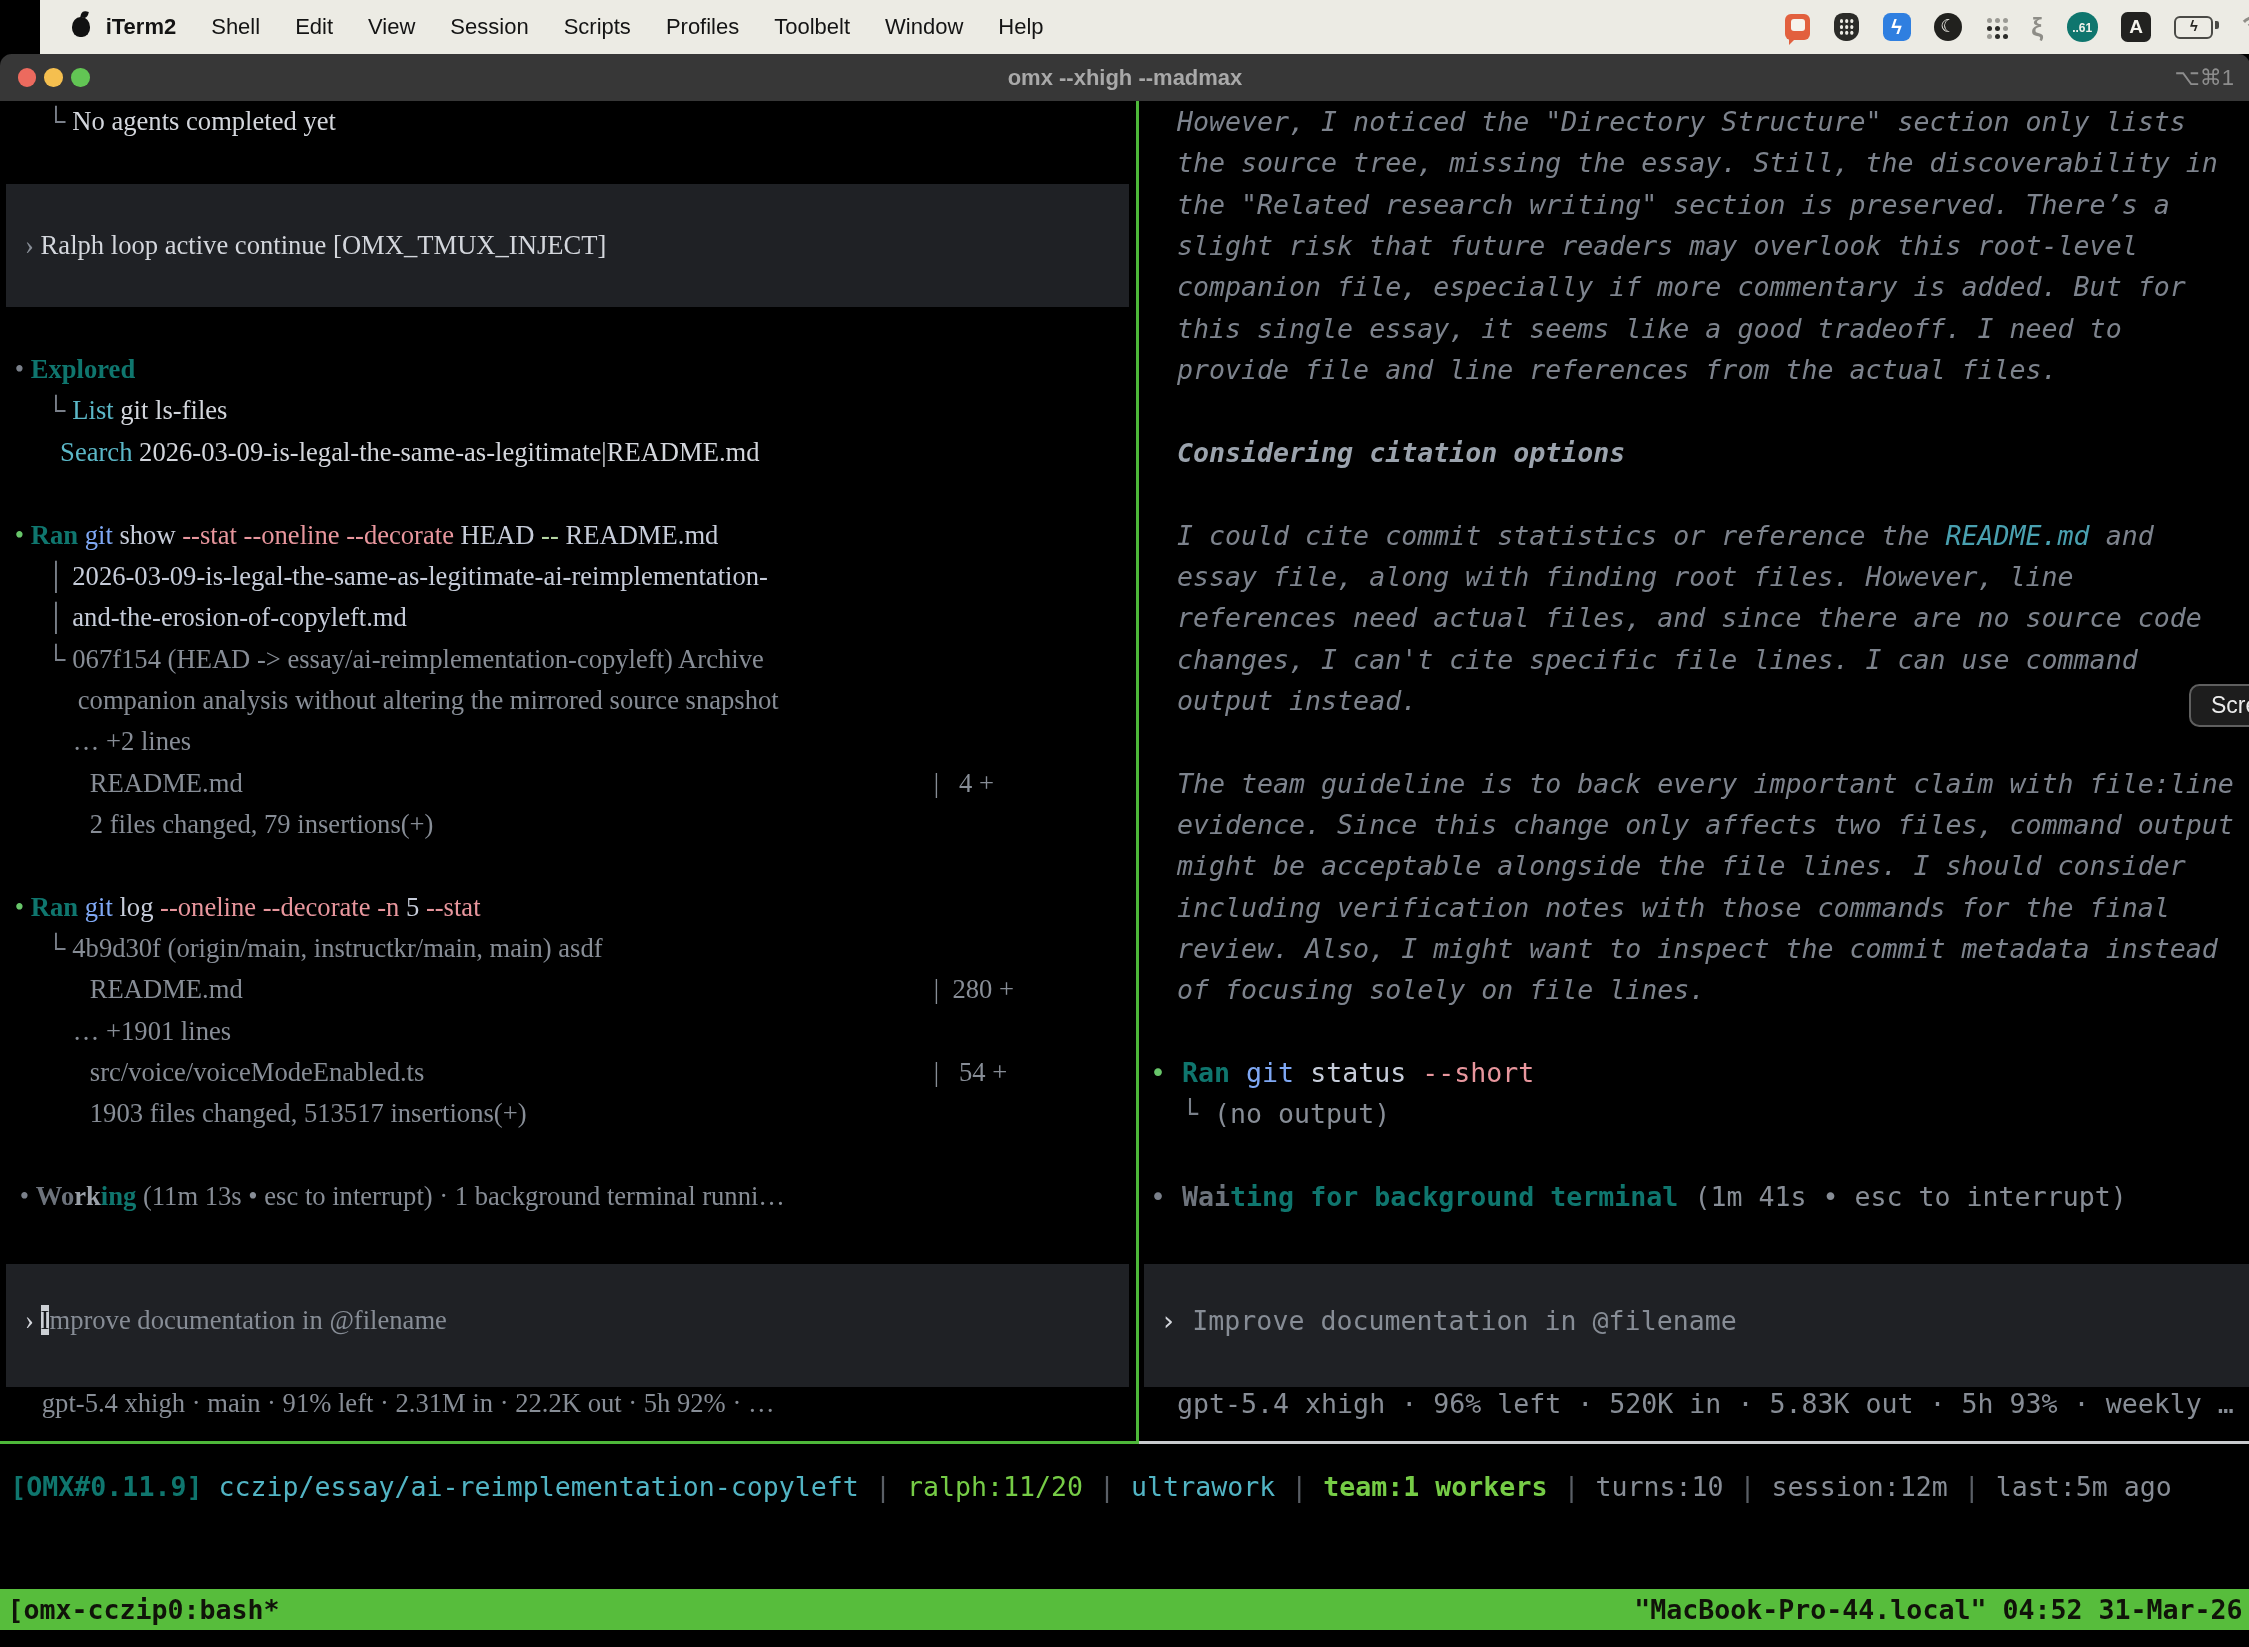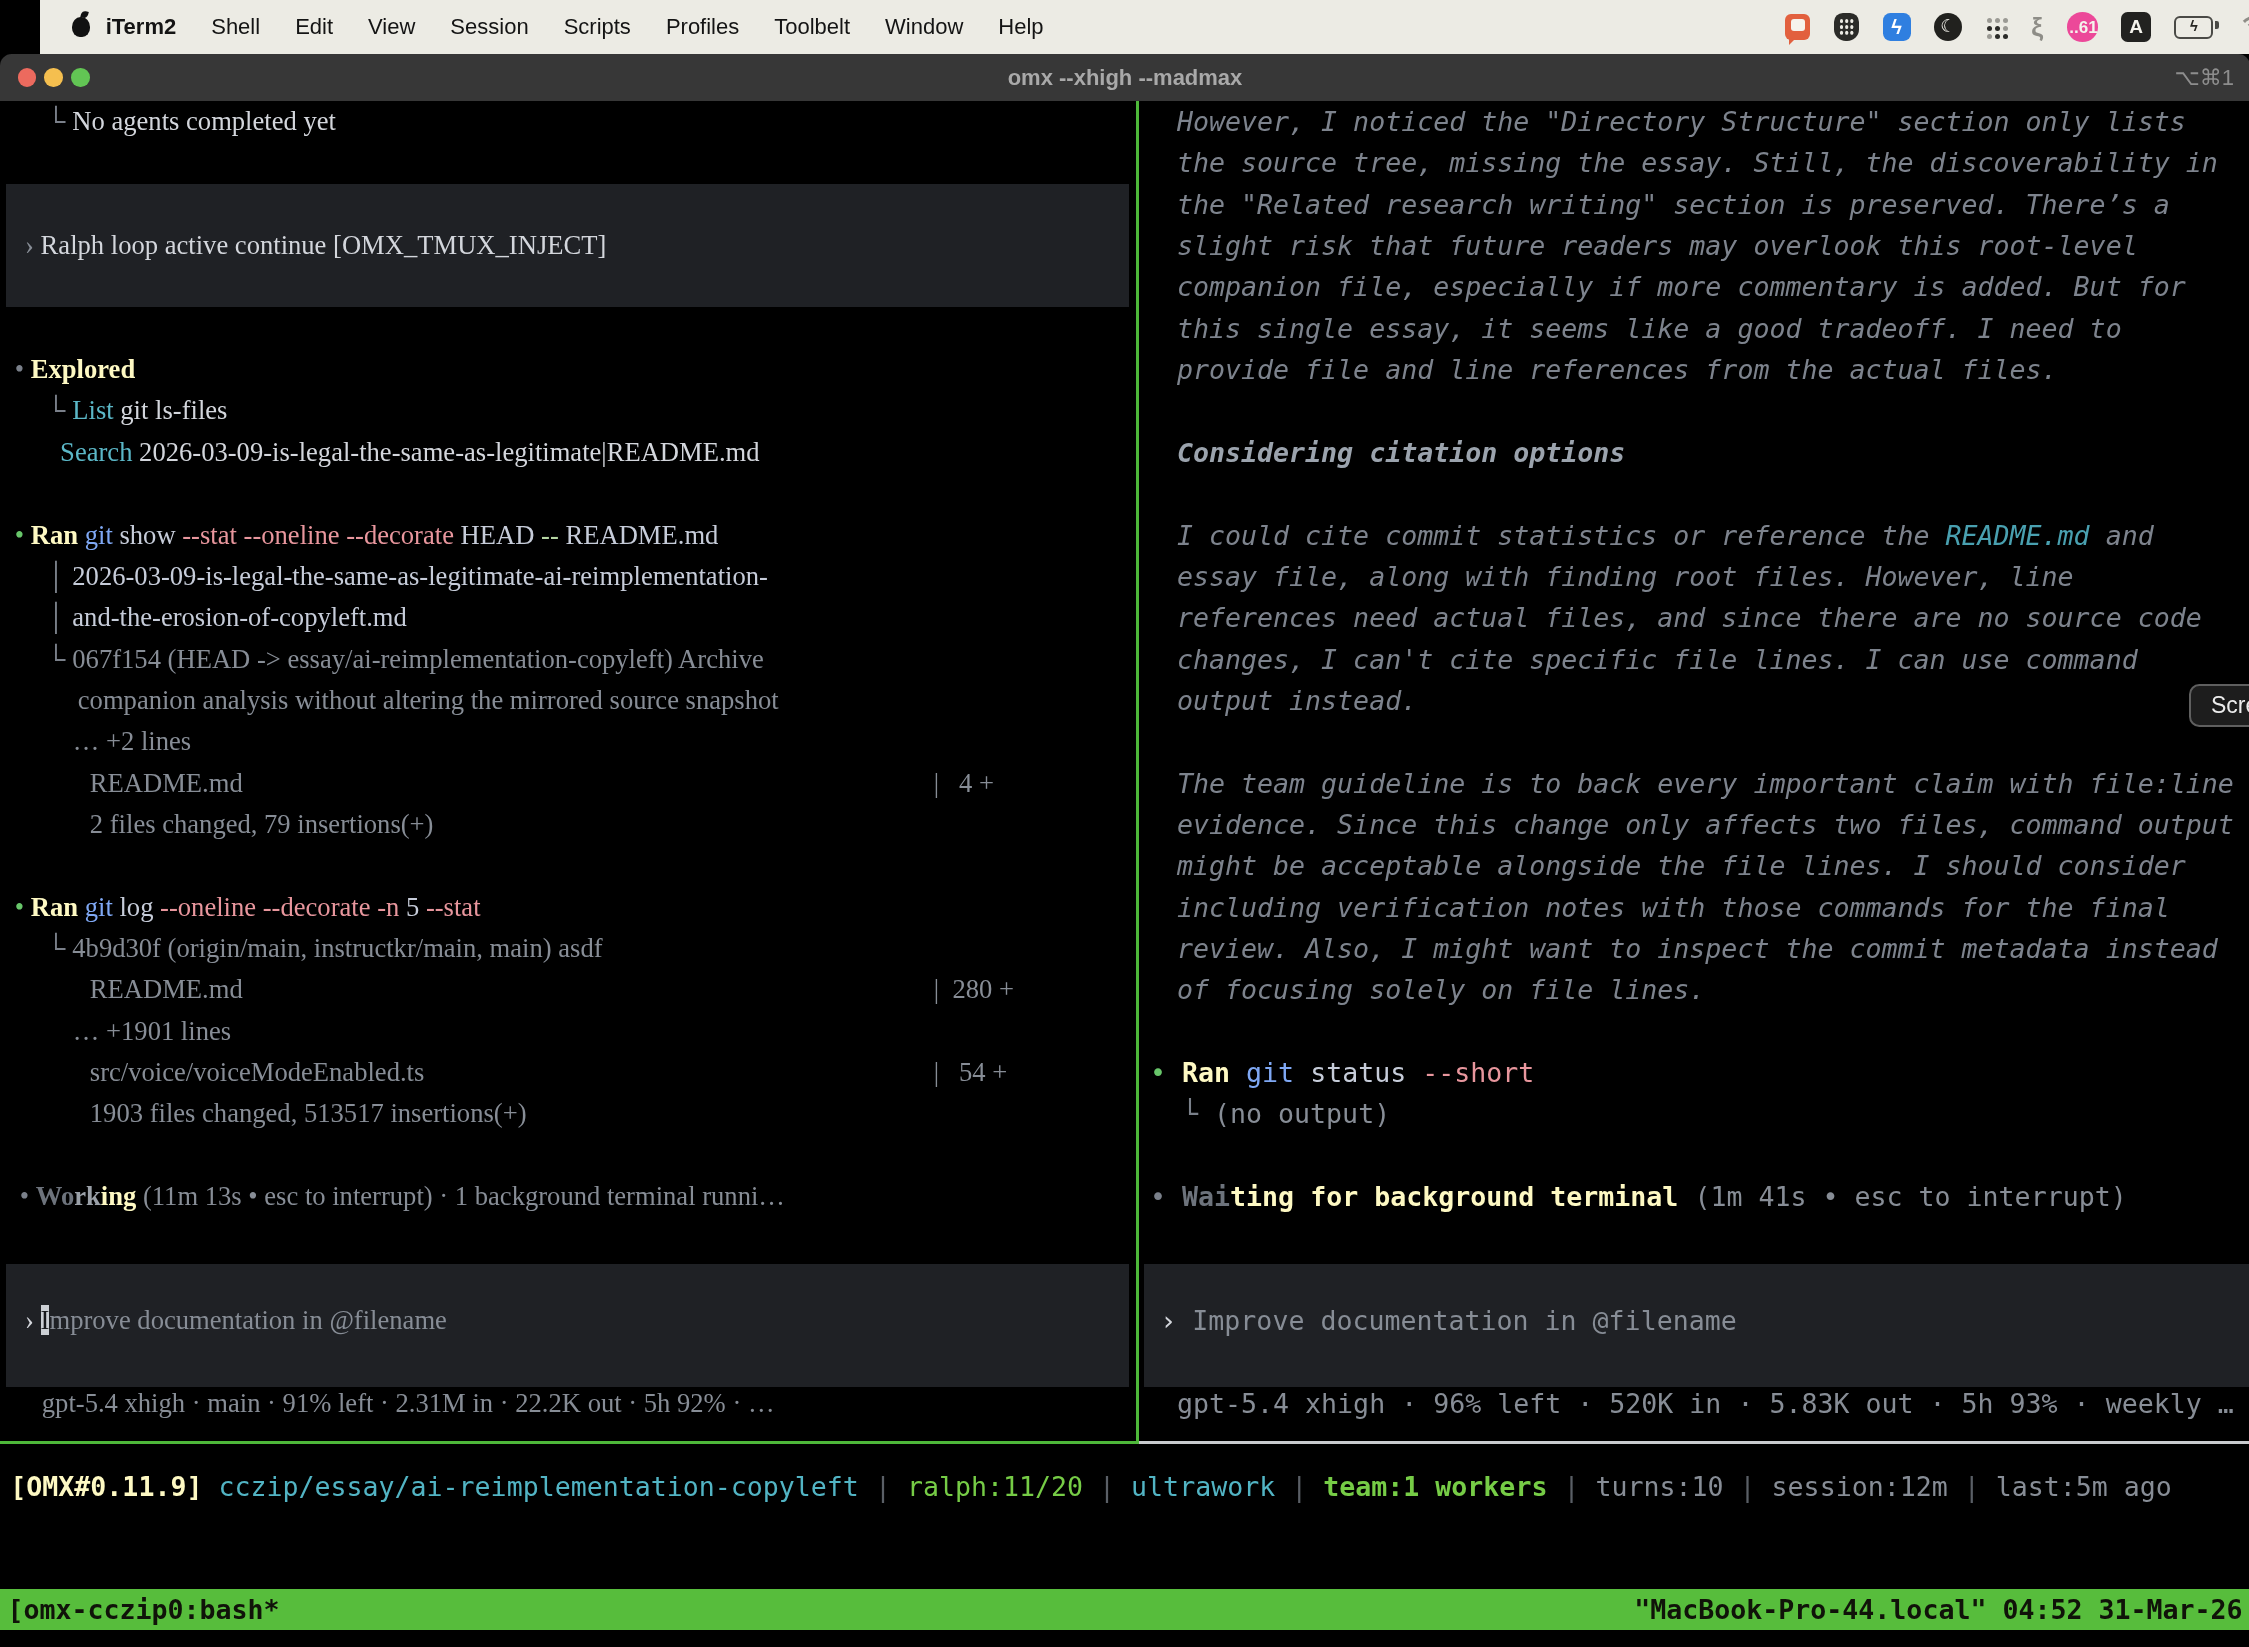--- a/index.html
+++ b/index.html
@@ -20,22 +20,22 @@
   .icon-chat::before{content:"";position:absolute;left:3.7px;bottom:-5.2px;border:5.2px solid transparent;border-top-color:#e2603e;border-left-color:#e2603e;}
   .icon-shield{width:25px;height:28px;background:#2b2b28;border-radius:8.9px 8.9px 11.8px 11.8px;position:relative;}
   .icon-shield::after{content:"";position:absolute;left:5.9px;top:5.9px;width:3.7px;height:3.7px;border-radius:50%;background:#ecebe4;
      box-shadow:5.2px 0 0 #ecebe4,10.3px 0 0 #ecebe4,0 5.9px 0 #ecebe4,5.2px 5.9px 0 #ecebe4,10.3px 5.9px 0 #ecebe4,0 11.8px 0 #ecebe4,5.2px 11.8px 0 #ecebe4,10.3px 11.8px 0 #ecebe4;}
   .icon-bolt{width:28px;height:28px;background:#2f7fe0;border-radius:7.4px;color:#fff;font-size:20px;line-height:28px;text-align:center;font-weight:bold;}
   .icon-moon{width:28px;height:28px;background:#21211e;border-radius:50%;color:#f2f1ea;font-size:17.7px;line-height:26.6px;text-align:center;}
   .icon-grid{width:22px;height:22px;position:relative;}
   .icon-grid::after{content:"";position:absolute;left:1.5px;top:1.5px;width:5.2px;height:5.2px;border-radius:50%;background:#9b9a94;
      box-shadow:8px 0 0 #9b9a94,16px 0 0 #9b9a94,0 8px 0 #2b2b28,8px 8px 0 #2b2b28,16px 8px 0 #9b9a94,0 16px 0 #9b9a94,8px 16px 0 #2b2b28,16px 16px 0 #2b2b28;}
   .icon-squiggle{color:#8e8d87;font-size:26.6px;font-weight:bold;line-height:28px;}
-  .icon-badge61{width:31px;height:29.5px;background:#ec4899;border-radius:50%;color:#f4f3ec;
-     font-size:17px;line-height:32px;text-align:right;font-weight:bold;}
+  .icon-badge61{width:31px;height:29.5px;background:#0f766e;border-radius:50%;color:#f4f3ec;
+     font-size:12px;line-height:32px;text-align:center;font-weight:bold;}
   .icon-a{width:29.5px;height:29.5px;background:#222220;border-radius:6.6px;color:#f4f3ec;
      font-size:19px;line-height:29.5px;text-align:center;font-weight:bold;}
   .icon-battery{width:35px;height:19px;border:2.2px solid#4a4a46;border-radius:5.9px;position:relative;
      color:#262622;font-size:14.8px;line-height:16px;text-align:center;font-weight:bold;}
   .icon-battery::after{content:"";position:absolute;right:-7.4px;top:3.7px;width:3.7px;height:8px;background:#4a4a46;border-radius:0 2.2px 2.2px 0;}
   .icon-wifi{position:relative;width:34px;height:25px;}
   .icon-wifi .arc{position:absolute;border:3.7px solid transparent;border-top-color:#8e8d87;border-radius:50%;}
   .icon-wifi .a1{width:34px;height:34px;left:0;top:0;}
   .icon-wifi .a2{width:20.7px;height:20.7px;left:6.6px;top:6.6px;}
   .icon-wifi .dot{position:absolute;width:6.6px;height:6.6px;border-radius:50%;background:#8e8d87;left:14px;top:15.5px;}
@@ -57,21 +57,21 @@
   .pane{position:absolute;top:0;height:1648px;z-index:2;}
   #pane-left{left:14.8px;width:1121px;font-family:Liberation Serif, serif;}
   #pane-right{left:1150px;width:1100px;}
   #bottom-area{position:absolute;left:0;top:0;width:2250px;height:1648px;z-index:2;}
   .trow{position:absolute;height:41px;line-height:41px;white-space:pre;font-size:26.6px;}
   .trow span{display:inline;}
   
   .g{color:#878d96;} .gi{color:#7d838d;font-style:italic;}
   .bi{color:#9ba3ad;font-style:italic;font-weight:bold;}
   .w{color:#d3d6dc;} .a{color:#c6ccd9;}
-  .bw{color:#fef9c3;font-weight:bold;}
+  .bw{color:#0f766e;font-weight:bold;}
   .cy{color:#5bb7c7;} .te{color:#49a0b0;font-style:italic;} .te2{color:#52b4c4;}
   .bl{color:#7fa8f4;} .pk{color:#e8969d;} .pg{color:#b6d6a3;}
   .gb{color:#68c66a;} .dg{color:#7a808a;}
   .sh1{color:#6d737c;font-weight:bold;} .sh2{color:#9aa0a8;font-weight:bold;}
   .grn{color:#76cc46;} .grnb{color:#76cc46;font-weight:bold;} .sep{color:#5a5f66;}
   .cur{background:#ccd0d5;color:#17191c;}
   
   #vdiv{position:absolute;left:1136px;top:100px;width:3px;height:1341px;background:#4eb83a;z-index:3;}
   #hdiv-green{position:absolute;left:0;top:1441px;width:1139px;height:3px;background:#4eb83a;z-index:3;}
   #hdiv-white{position:absolute;left:1139px;top:1441px;width:1111px;height:3px;background:#c9cbce;z-index:3;}

